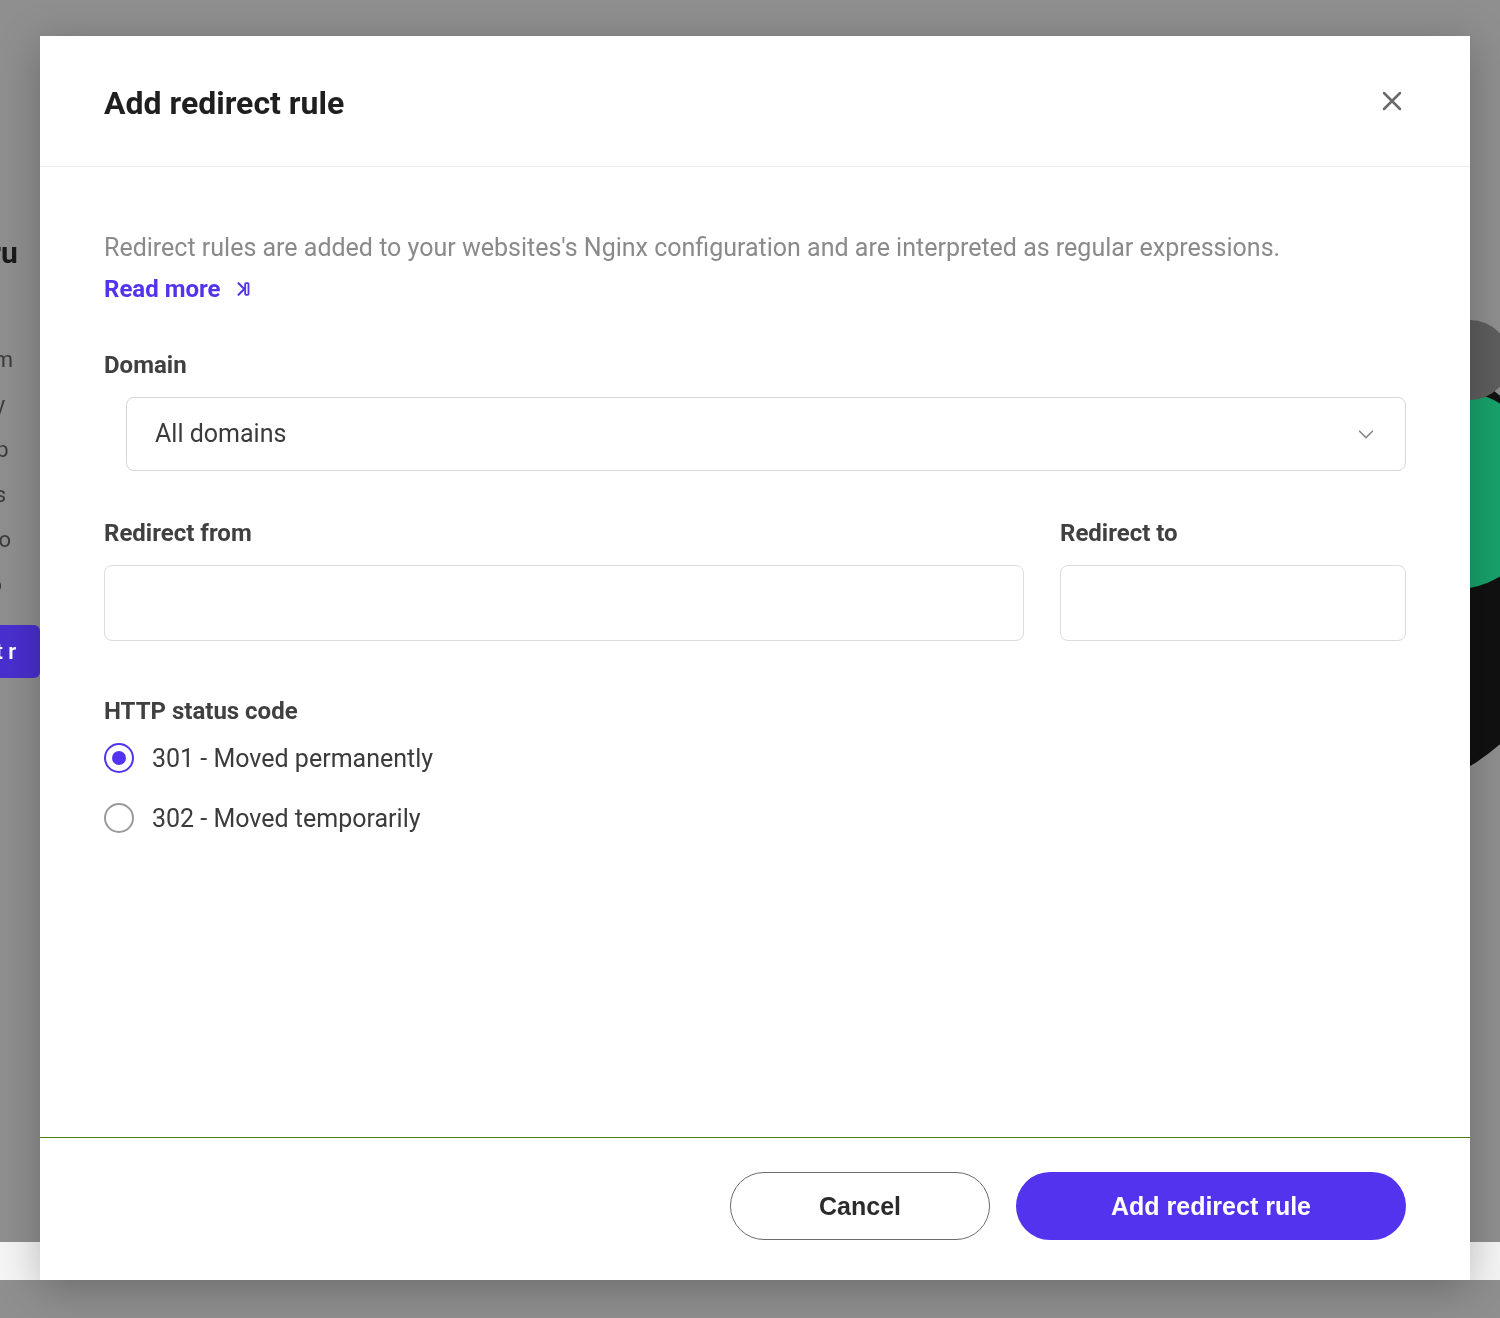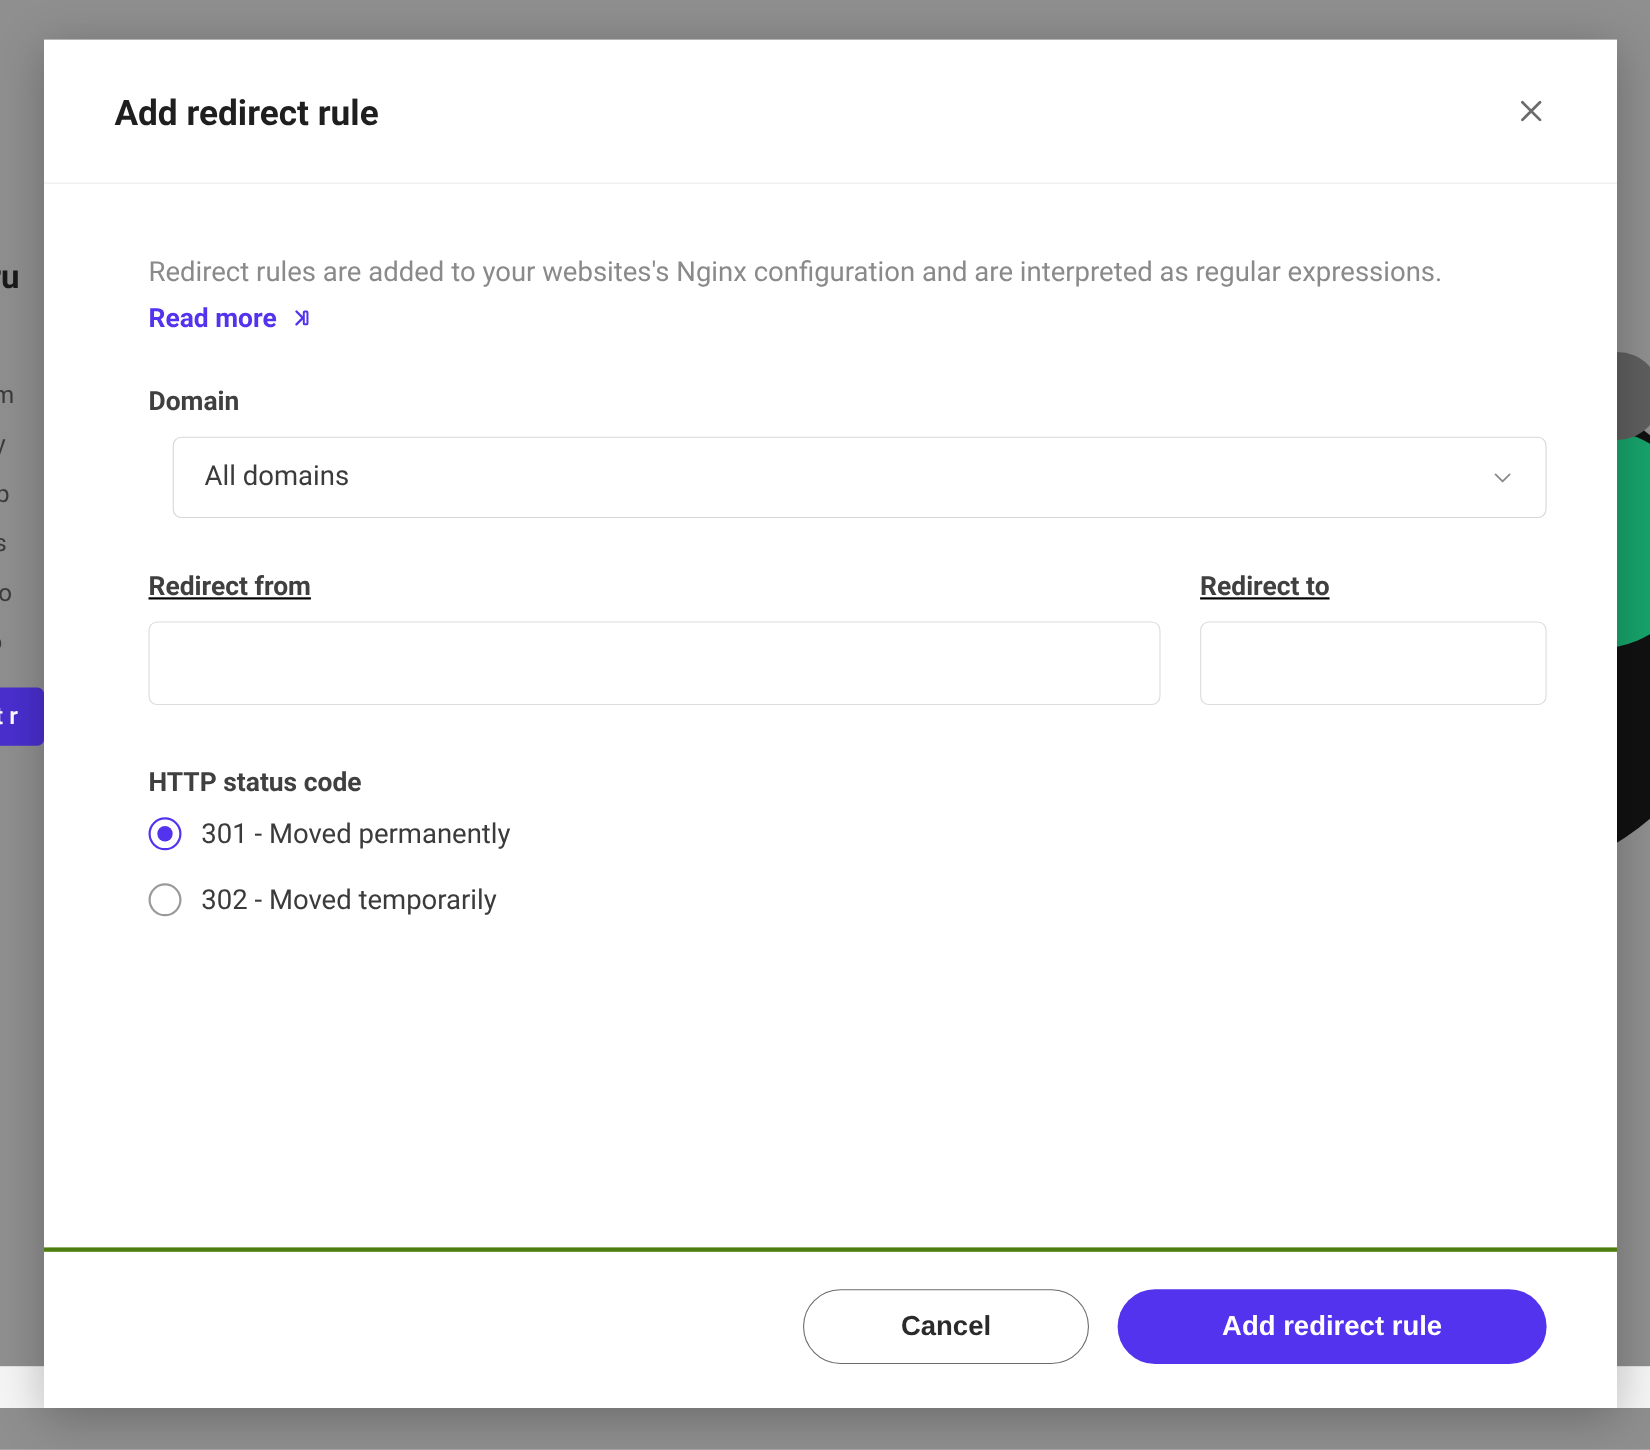--- a/index.html
+++ b/index.html
@@ -121,21 +121,20 @@
       justify-content: center;
     }
     .close-btn svg {
       stroke: #6b6b6b;
       stroke-width: 2.5;
     }
 
     .modal-body {
       padding: 62px 64px 40px 64px;
       flex: 1;
-      margin-left: 31px;
     }
     .desc {
       font-size: 25px;
       line-height: 1.5;
       color: #8a8a8a;
       margin-bottom: 8px;
     }
     .read-more {
       display: inline-flex;
       align-items: center;
@@ -182,21 +181,20 @@
     }
     .chev svg {
       stroke: #8a8a8a;
       stroke-width: 1.8;
     }
 
     .row-two {
       display: flex;
       gap: 36px;
       margin-bottom: 56px;
-      text-decoration: underline;
     }
     .col {
       flex: 1;
       display: flex;
       flex-direction: column;
     }
     .col-from { flex: 0 0 920px; }
     .col-to   { flex: 1; }
     .text-input {
       width: 100%;
@@ -239,21 +237,21 @@
       height: 14px;
       border-radius: 50%;
       background: #5333ed;
     }
     .radio-label {
       font-size: 25px;
       color: #3b3b3b;
     }
 
     .modal-footer {
-      border-top: 4px solid #4d7c0f;
+      border-top: 1px solid #4d7c0f;
       padding: 34px 64px 40px 64px;
       display: flex;
       justify-content: flex-end;
       gap: 26px;
     }
     .btn {
       height: 68px;
       padding: 0 48px;
       border-radius: 40px;
       font-size: 25px;

